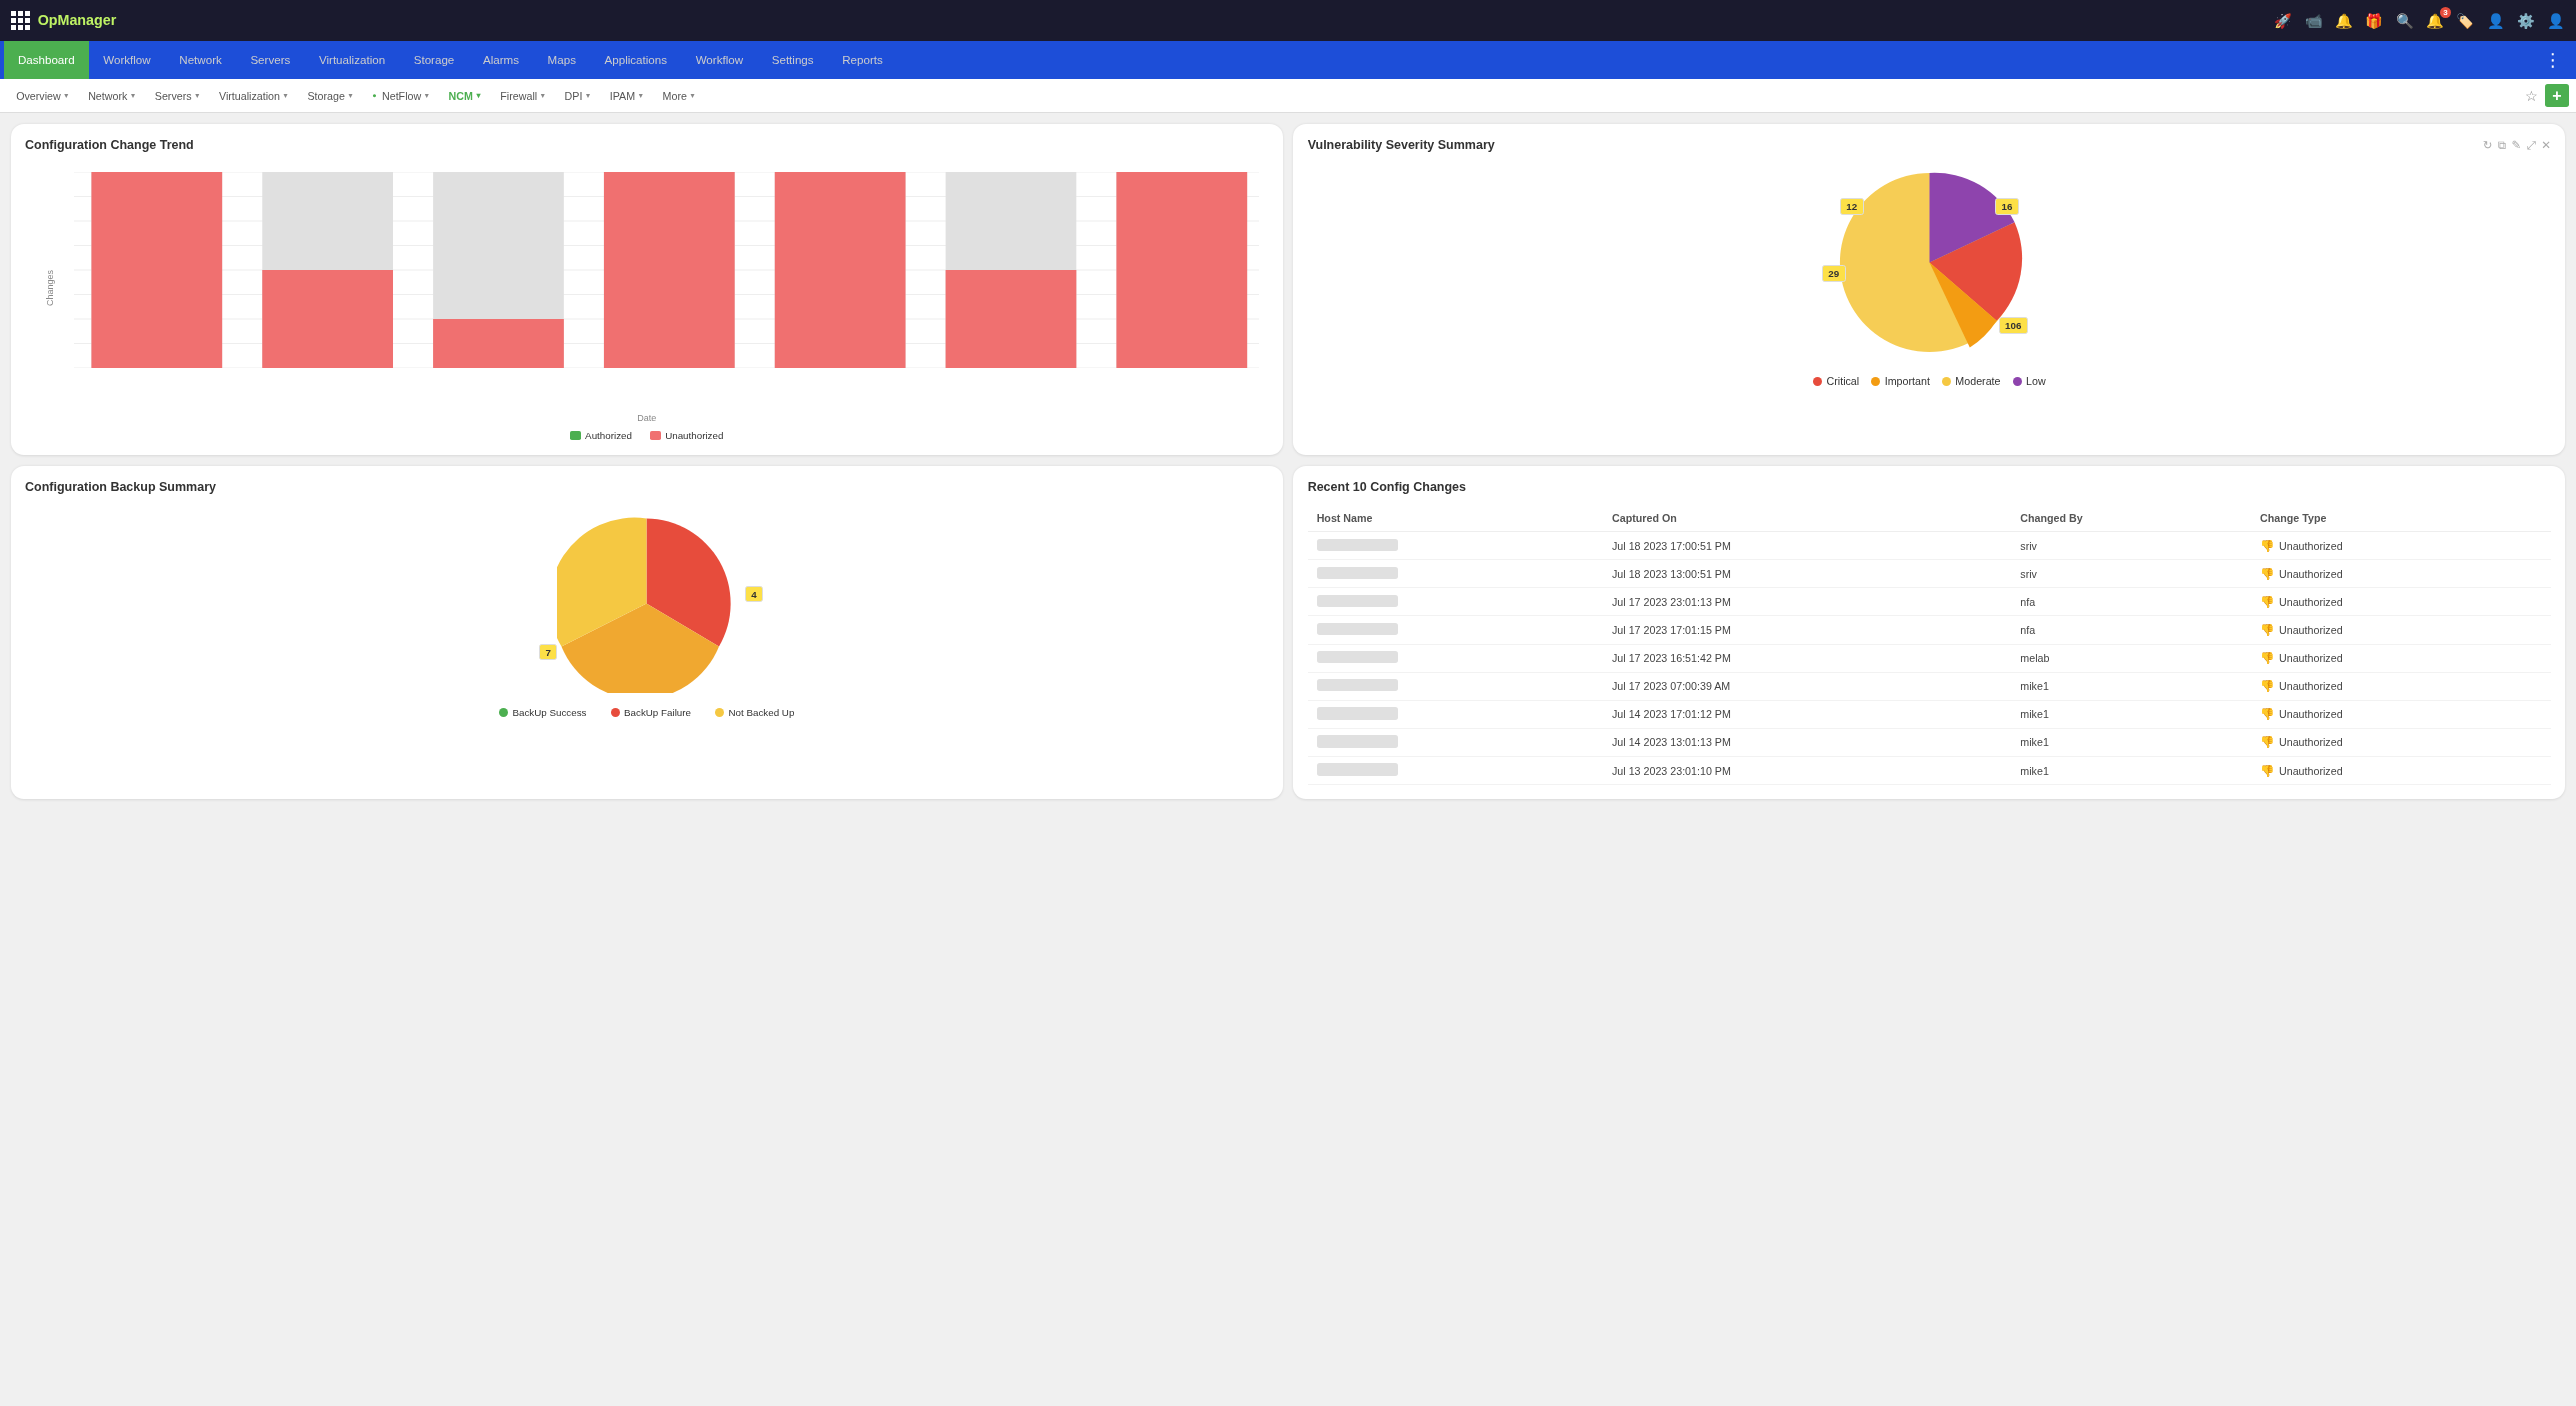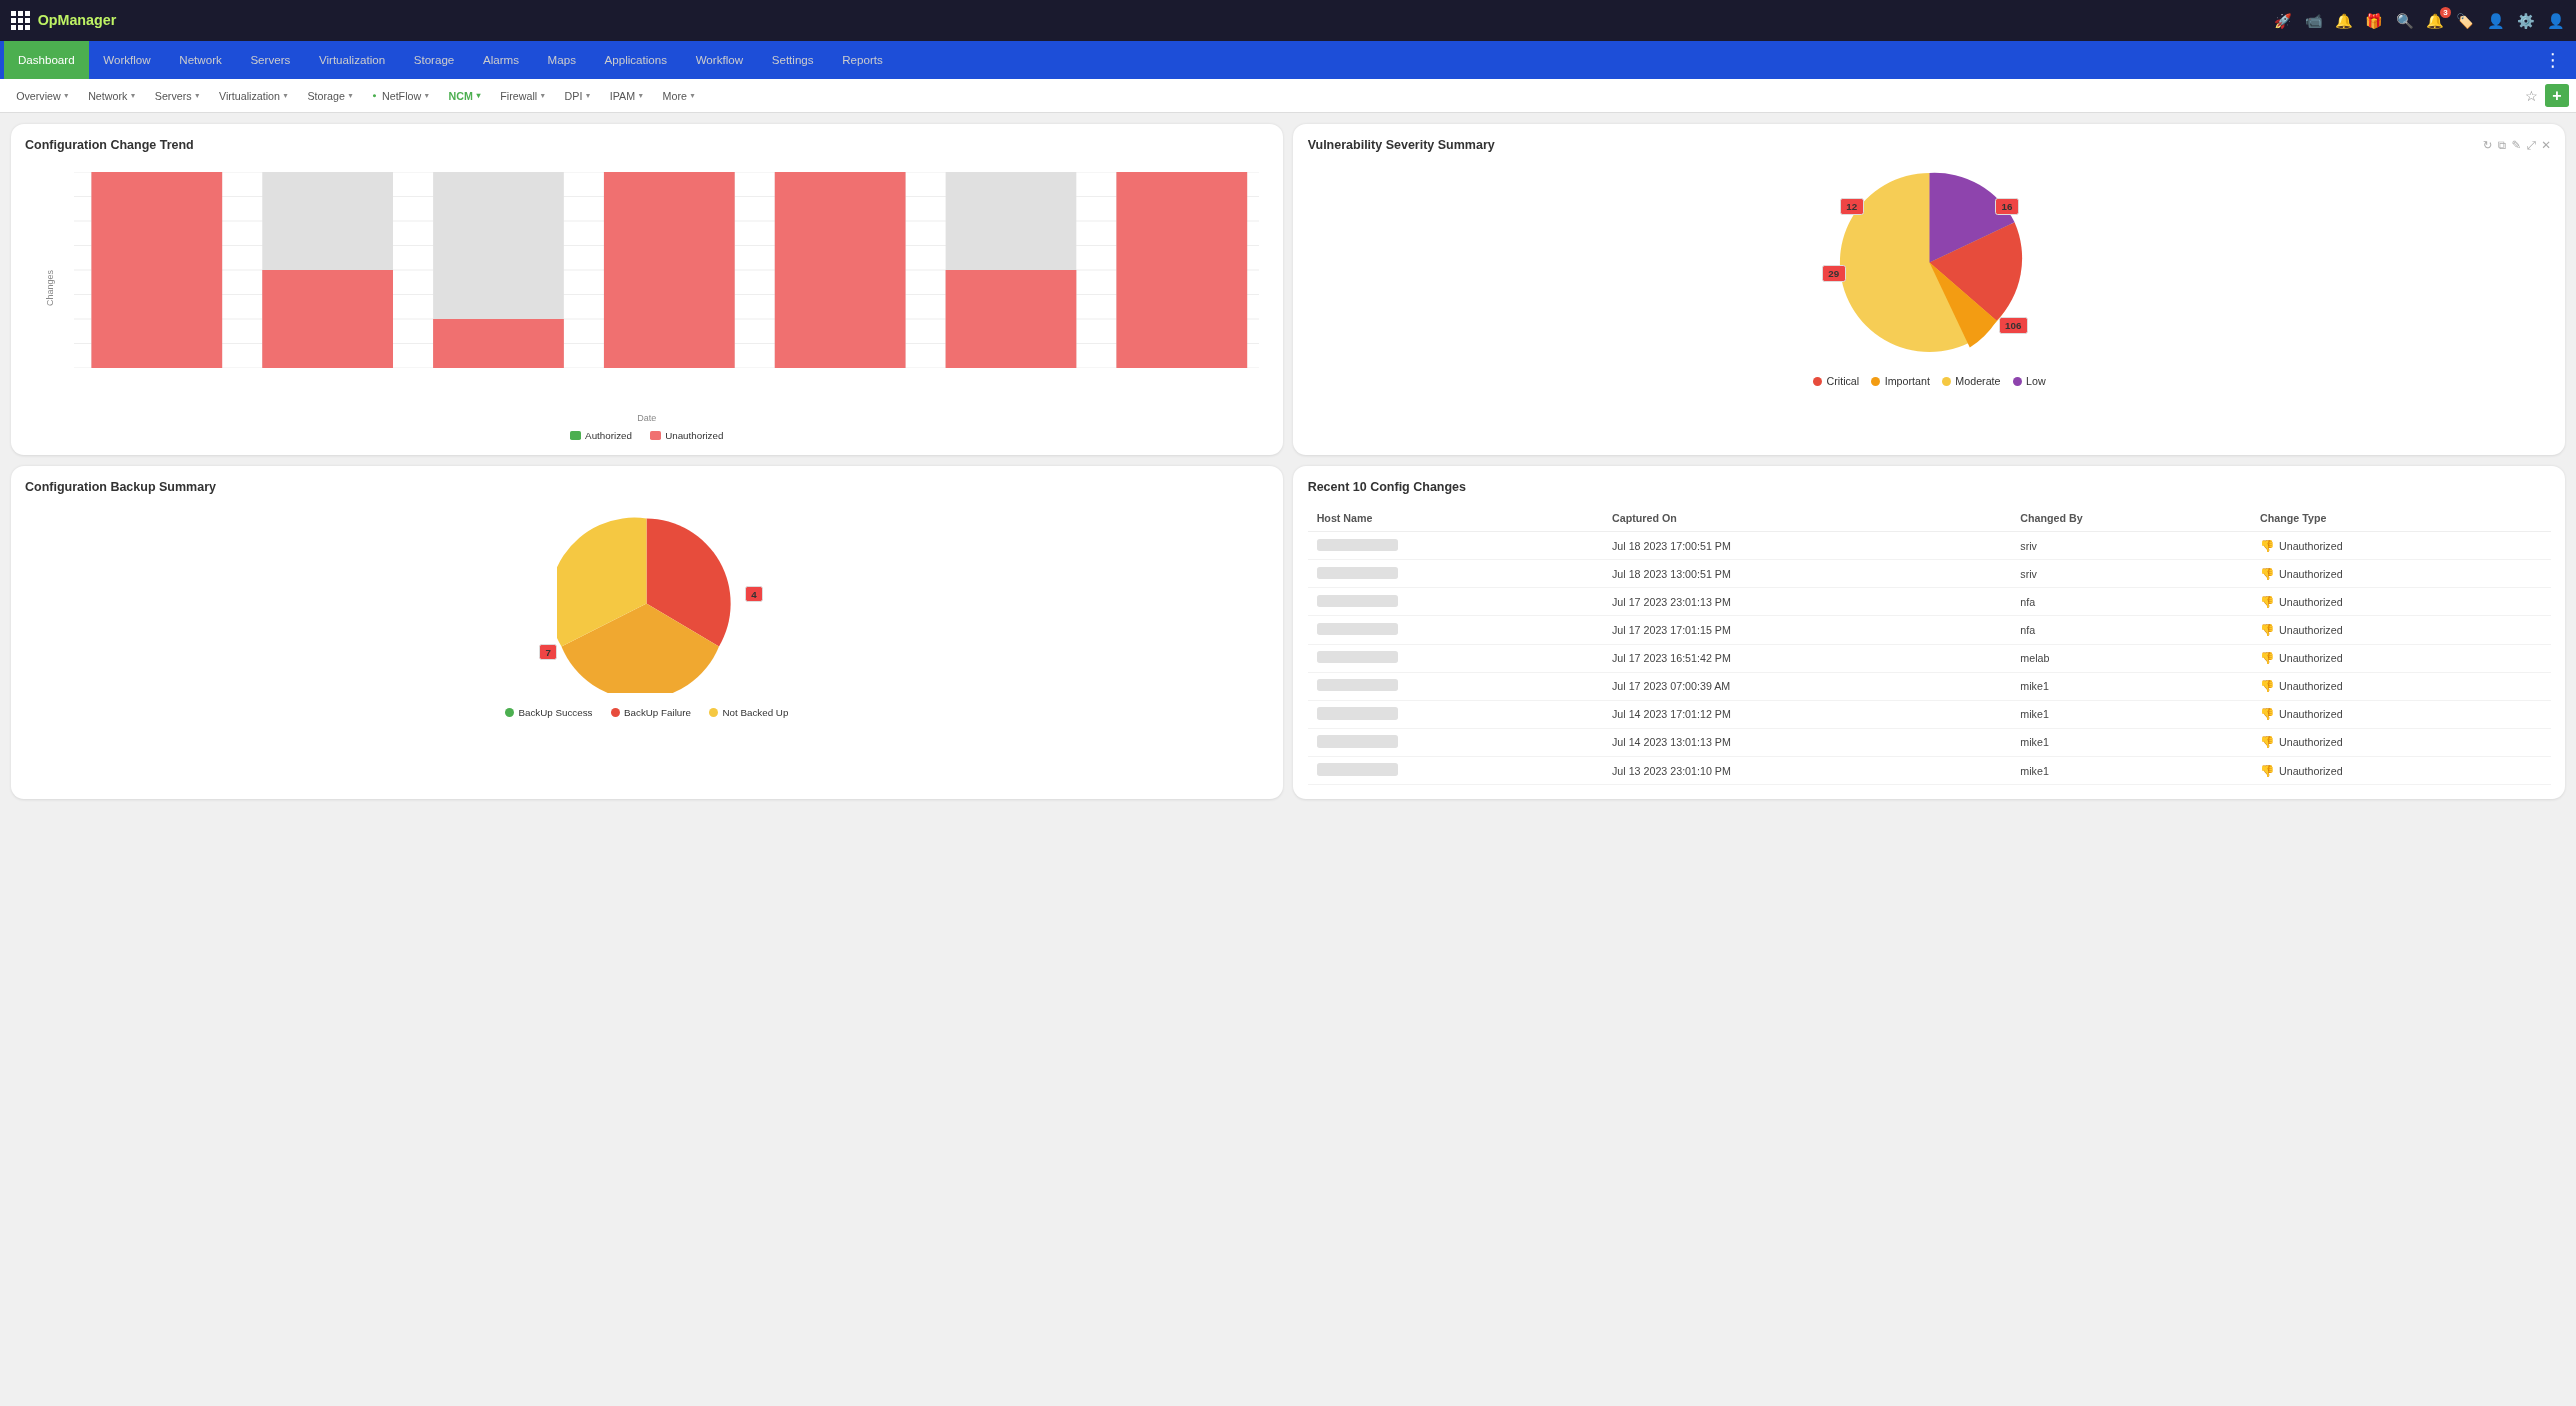--- a/index.html
+++ b/index.html
@@ -198,21 +198,21 @@
 
     
     .pie-area {
       display: flex;
       flex-direction: column;
       align-items: center;
       padding: 9px;
     }
     .pie-label {
       position: absolute;
-      background: #ef4444;
+      background: #fde047;
       border: 0.9px solid #ddd;
       border-radius: 2.7px;
       padding: 1.8px 5.4px;
       font-size: 9.8px;
       font-weight: bold;
       color: #333;
     }
 
     
     .widget-header {
@@ -274,21 +274,21 @@
     
     .backup-pie-area {
       display: flex;
       flex-direction: column;
       align-items: center;
       padding: 9px 0;
     }
     .backup-legend {
       display: flex;
       flex-direction: row;
-      gap: 18px;
+      gap: 24px;
       margin-top: 14.3px;
       font-size: 9.8px;
       flex-wrap: wrap;
       justify-content: center;
     }
   </style>
 </head>
 <body>
 
 <div class="topbar">

